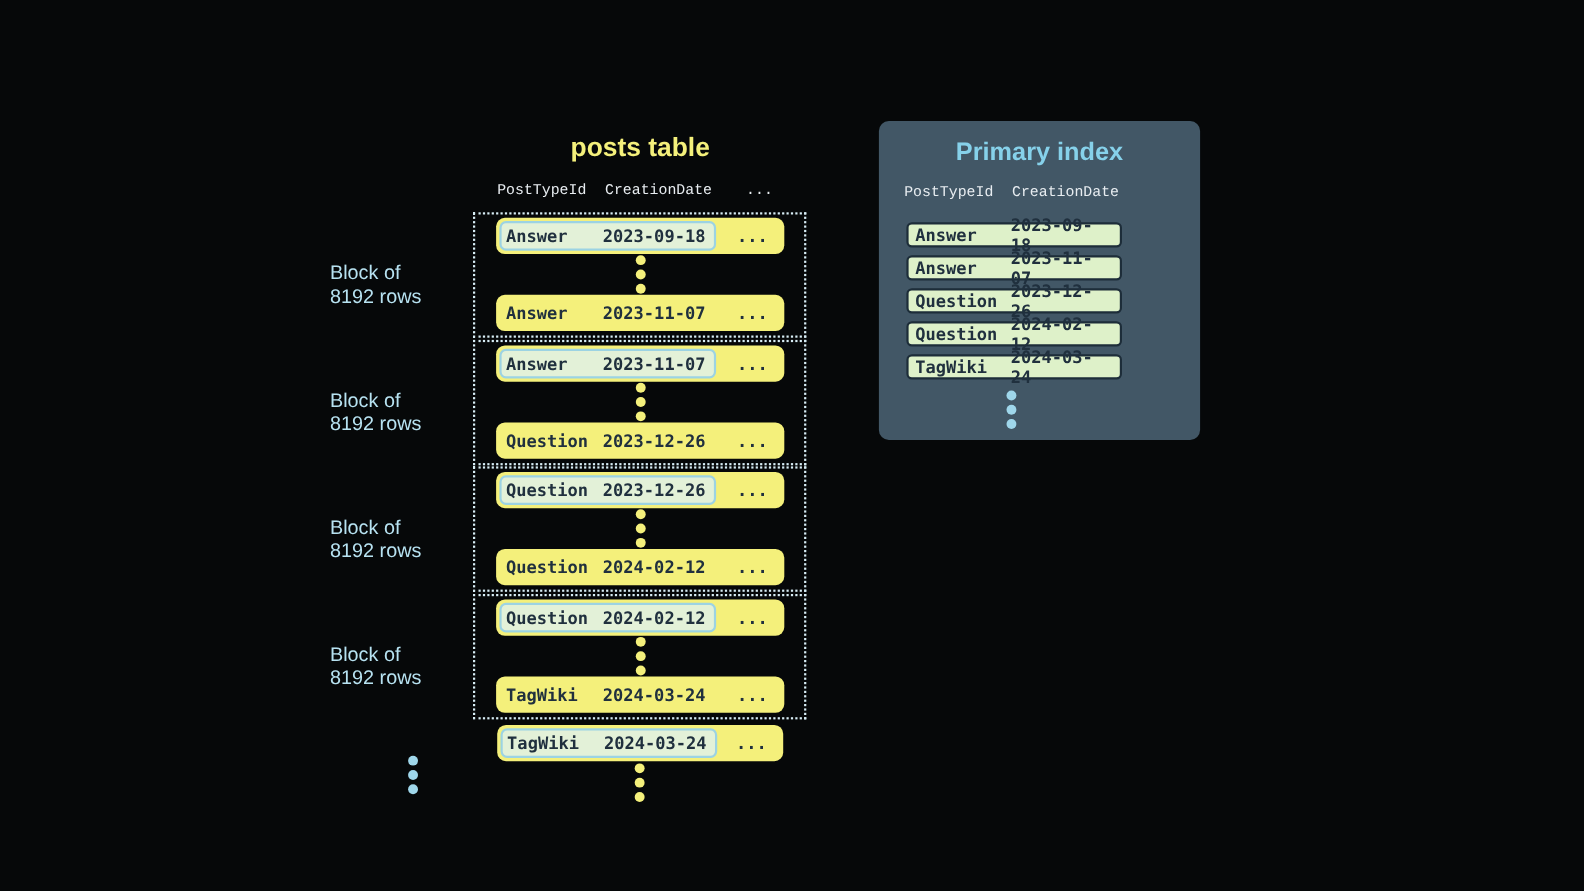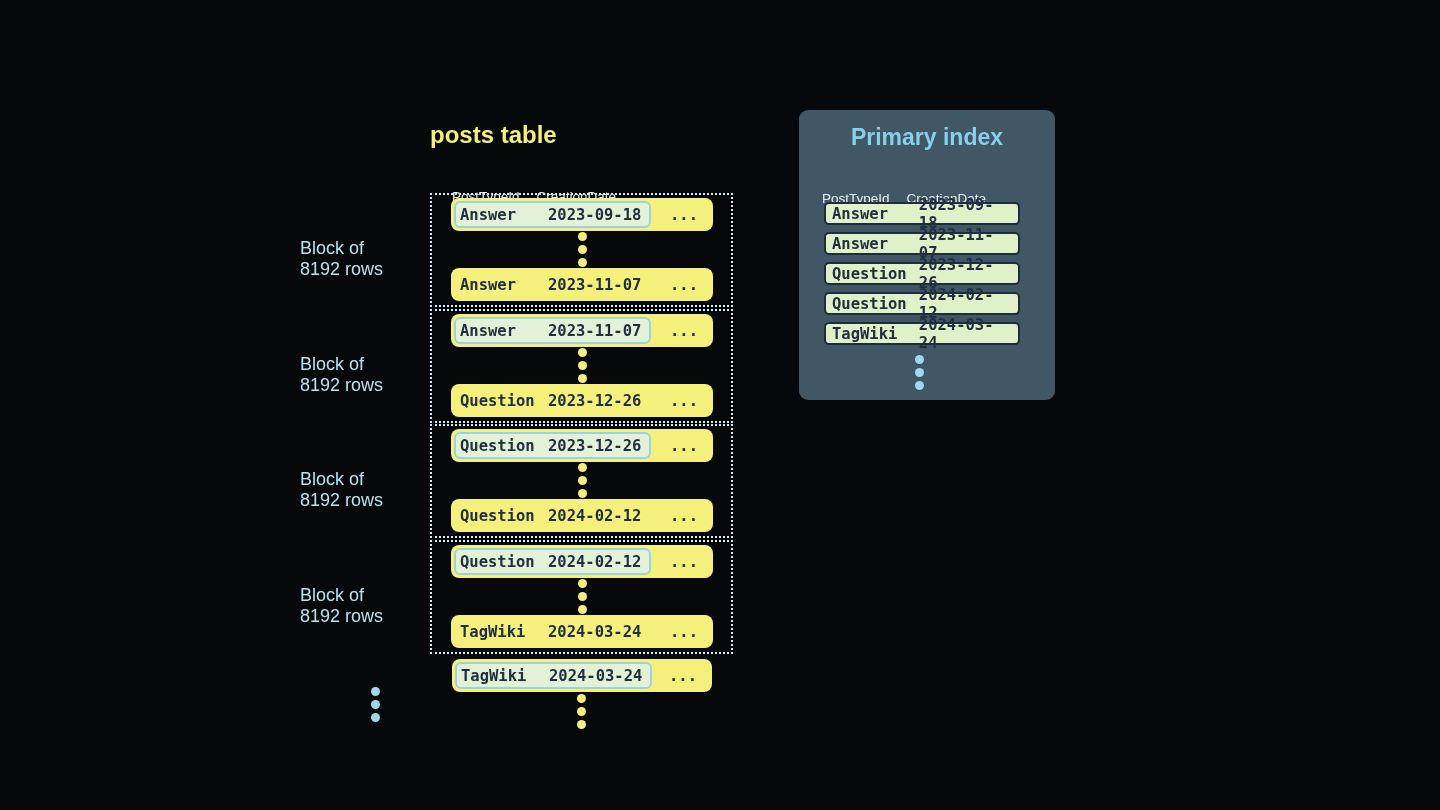--- a/index.html
+++ b/index.html
@@ -3,26 +3,26 @@
 <meta charset="utf-8">
 <style>
   html, body { margin: 0; padding: 0; }
   body {
     width: 1440px; height: 810px;
     background: var(--background, #060809);
     position: relative;
     font-family: "Liberation Sans", sans-serif;
     overflow: hidden;
   }
-  .mono { font-family: Liberation Sans, sans-serif; margin-top: 23px; }
+  .mono { font-family: Liberation Mono, monospace; }
 
   
   .posts-title {
     position: absolute; left: 430px; top: 121px; width: 304px;
-    font-size: 24px; font-weight: bold;
+    text-align: center; font-size: 24px; font-weight: bold;
     color: var(--row-yellow);
   }
   .posts-header {
     position: absolute; left: 452px; top: 166px;
     display: flex; font-size: 13.5px; color: var(--header-text);
   }
   .posts-header .h2 { margin-left: 17px; }
   .posts-header .h3 { margin-left: 31px; }
 
   .block {
@@ -61,21 +61,21 @@
 
   .vdots { display: flex; flex-direction: column; align-items: center; gap: 4px; }
   .vdots.center { align-self: center; }
   .vdots i { display: block; width: 9px; height: 9px; border-radius: 50%; }
   .vdots.yellow i { background: var(--row-yellow); }
   .vdots.blue i { background: var(--dot-blue); }
   .vdots.abs { position: absolute; }
 
   
   .index-panel {
-    position: absolute; left: 799px; top: 110px; width: 256px; height: 290px;
+    position: absolute; left: 799px; top: 110px; width: 292px; height: 290px;
     background: var(--panel-background); border-radius: 9px;
   }
   .index-title {
     margin-top: 14px; text-align: center;
     font-size: 23px; font-weight: bold; color: var(--panel-title);
   }
   .index-header {
     position: absolute; left: 23px; top: 58px;
     display: flex; font-size: 13.5px; color: var(--header-text);
   }

